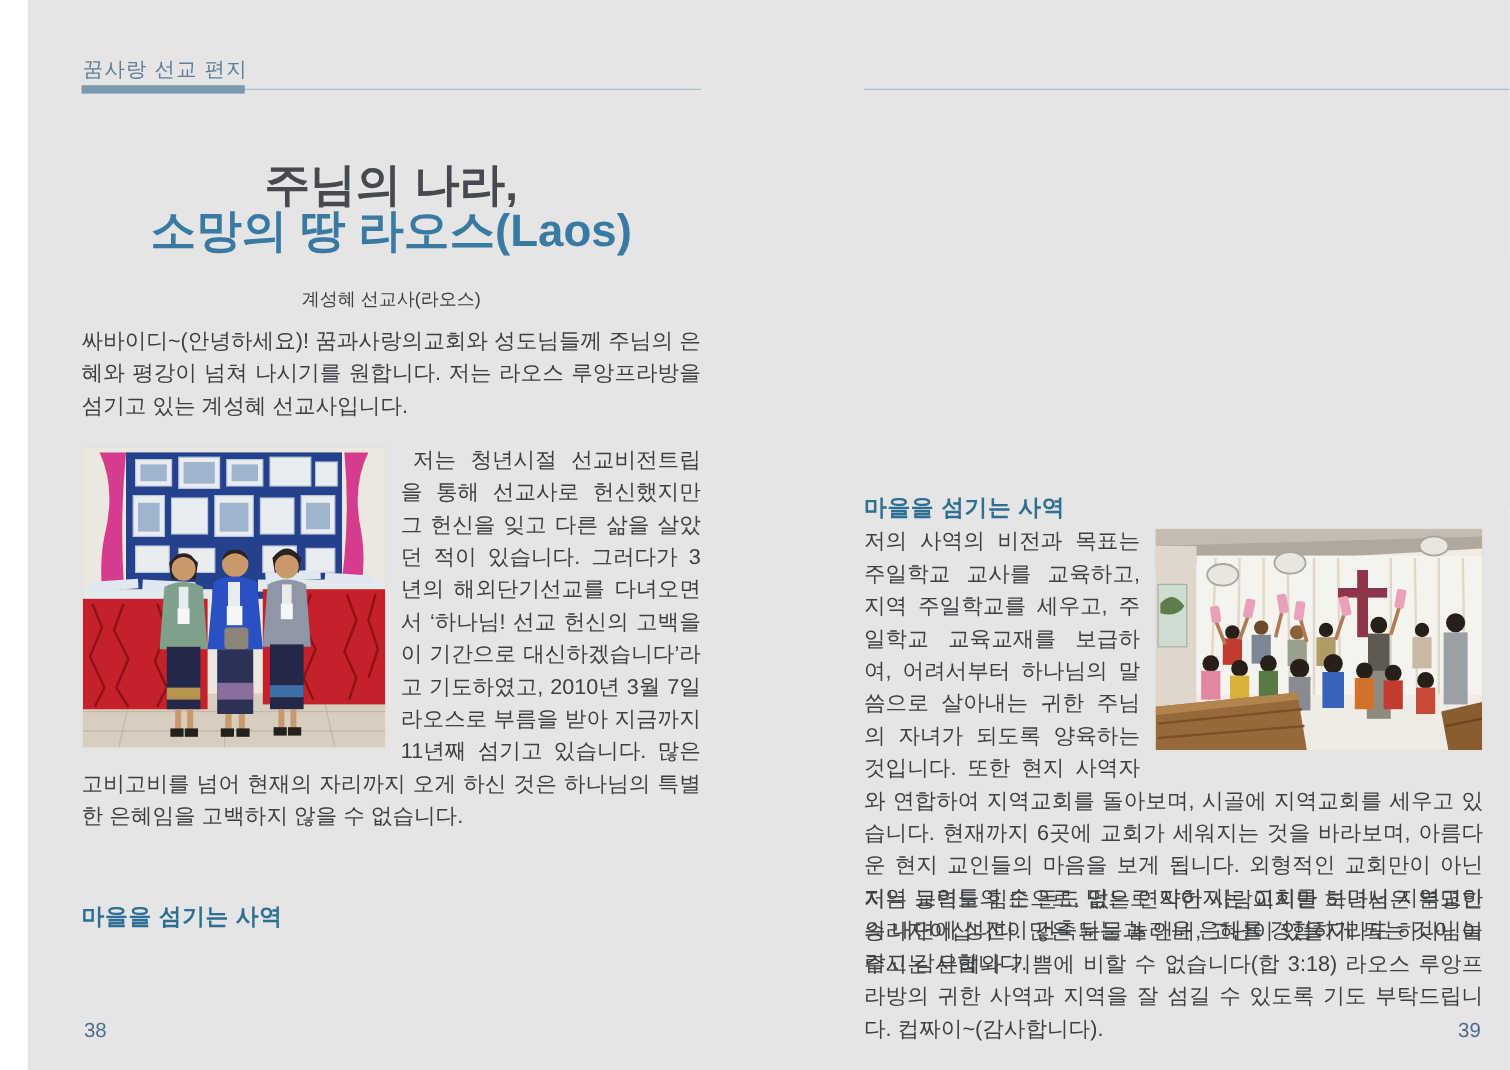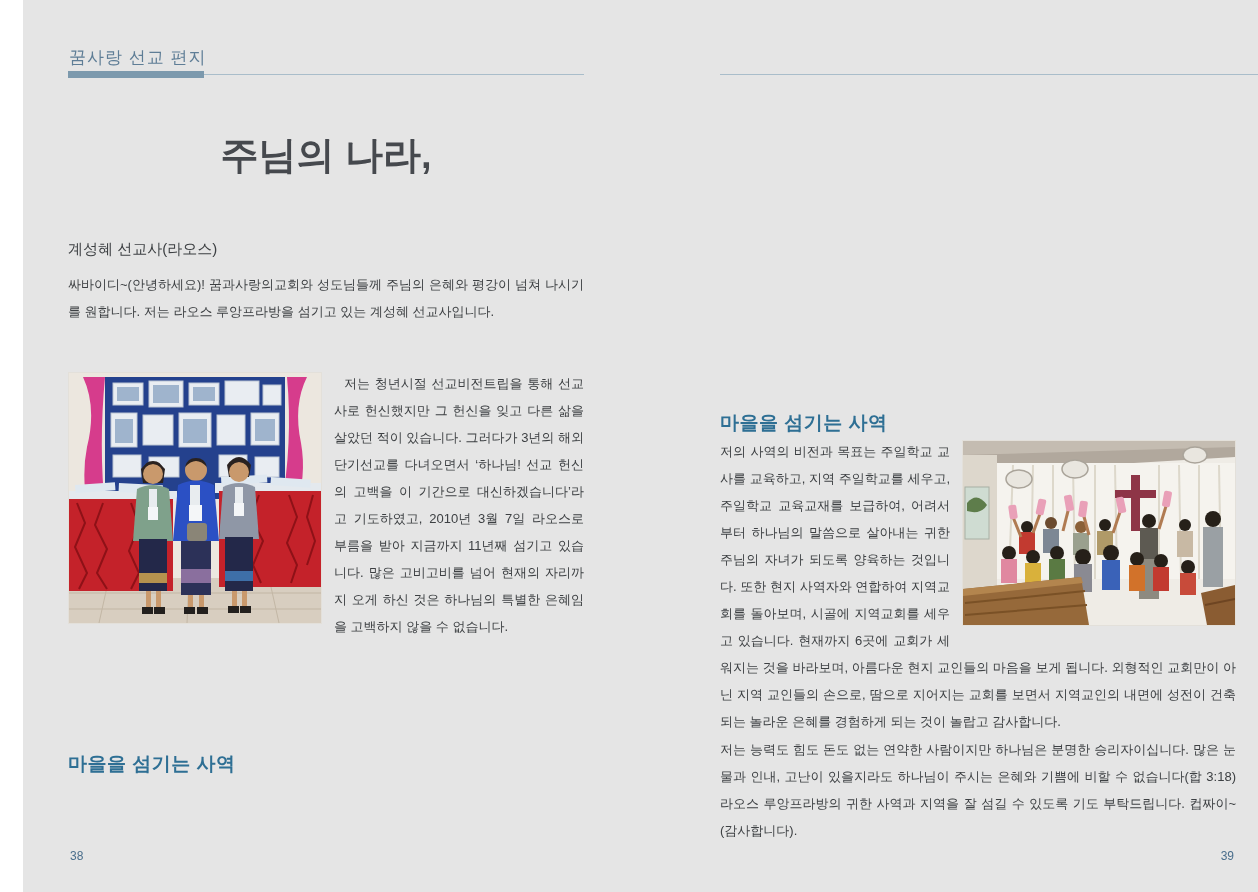--- a/index.html
+++ b/index.html
@@ -23,51 +23,52 @@
 
   
   .title{
     position:absolute;left:45px;top:136px;width:516px;
     text-align:center;font-weight:700;font-size:38px;line-height:38px;
   }
   .title .t1{color:#46494e;}
   .title .t2{color:#397aa2;}
   .byline{
     position:absolute;left:45px;top:240px;width:516px;
-    text-align:left;font-size:15px;color:#3d4043;
+    text-align:center;font-size:15px;color:#3d4043;
   }
   p.body, .wraptext{
-    font-size:13px;line-height:27px;text-align:justify;color:#3d4043;
+    font-size:18px;line-height:27px;text-align:justify;color:#3d4043;
     margin:0;
   }
   .p-abs{position:absolute;width:516px;}
   .lp-x{left:45px;} .rp-x{left:697px;}
   h2.sec{
     position:absolute;margin:0;
     font-size:19px;font-weight:700;color:#2e6f94;letter-spacing:.5px;
   }
   .photowrap{position:absolute;width:516px;}
   .photo-left{float:left;margin:2px 12px 4px 0;display:block;border:1px solid #e3e0da;}
   .photo-right{float:right;margin:2px 0 6px 12px;display:block;border:1px solid #e3e0da;}
   .indent1{display:inline-block;width:10px;}
-  .pagenum{position:absolute;top:849px;font-size:12px;color:#4a6e8c;}
+  .pagenum{position:absolute;top:849px;font-size:17px;color:#4a6e8c;}
   .pn-left{left:47px;} .pn-right{right:47px;text-align:right;}
 </style>
 </head>
 <body>
 
 <div id="spread">
 
   <span class="lp-header-label">꿈사랑 선교 편지</span>
   <div class="lp-rule"></div>
   <div class="lp-bar"></div>
   <div class="rp-rule"></div>
 
   <div class="title">
     <span class="t1">주님의 나라,</span><br>
+    <span class="t2">소망의 땅 라오스(Laos)</span>
   </div>
 
   <div class="byline">계성혜 선교사(라오스)</div>
 
   <p class="body p-abs lp-x" style="top:271px;">싸바이디~(안녕하세요)! 꿈과사랑의교회와 성도님들께 주님의 은혜와 평강이 넘쳐 나시기를 원합니다. 저는 라오스 루앙프라방을 섬기고 있는 계성혜 선교사입니다.</p>
 
 
   <div class="photowrap" style="left:45px;top:370px;">
 
     <svg class="photo-left" width="252" height="250" viewBox="0 0 252 250" role="img">

